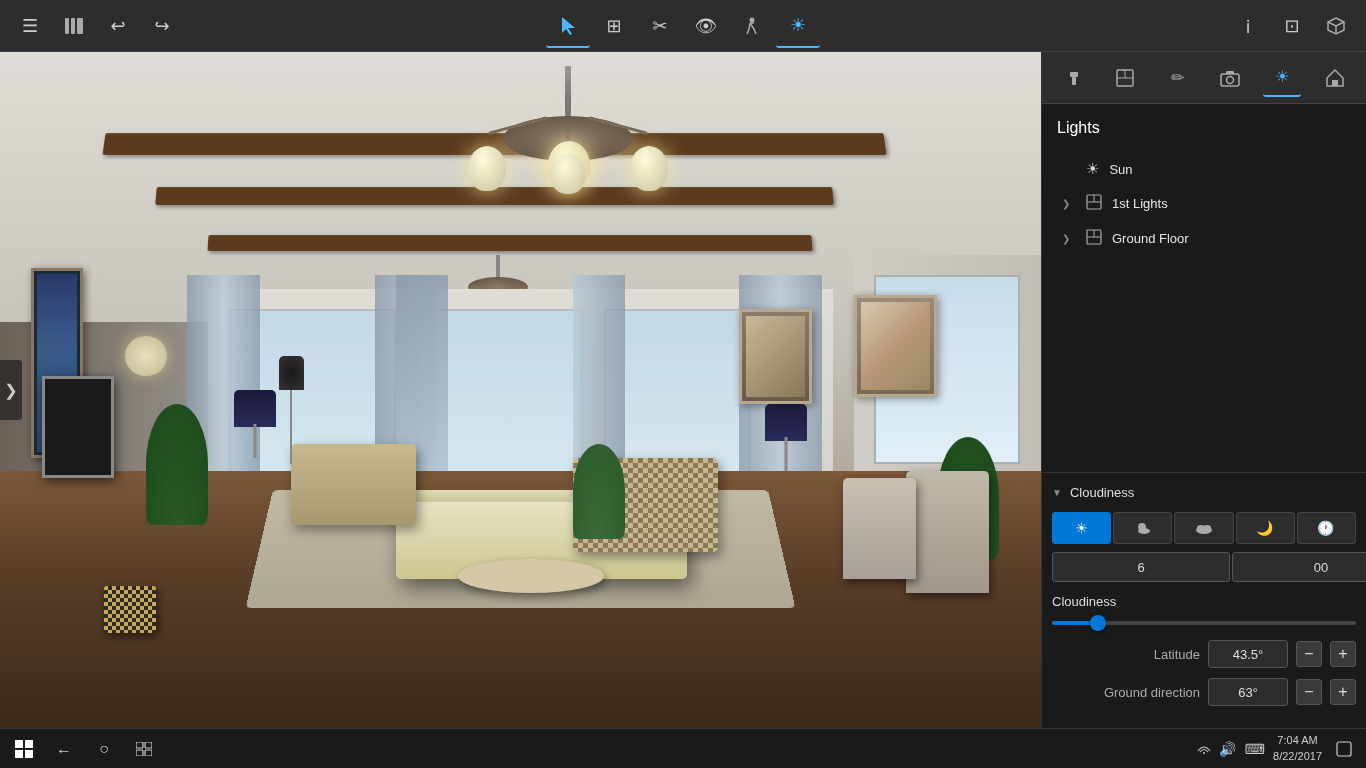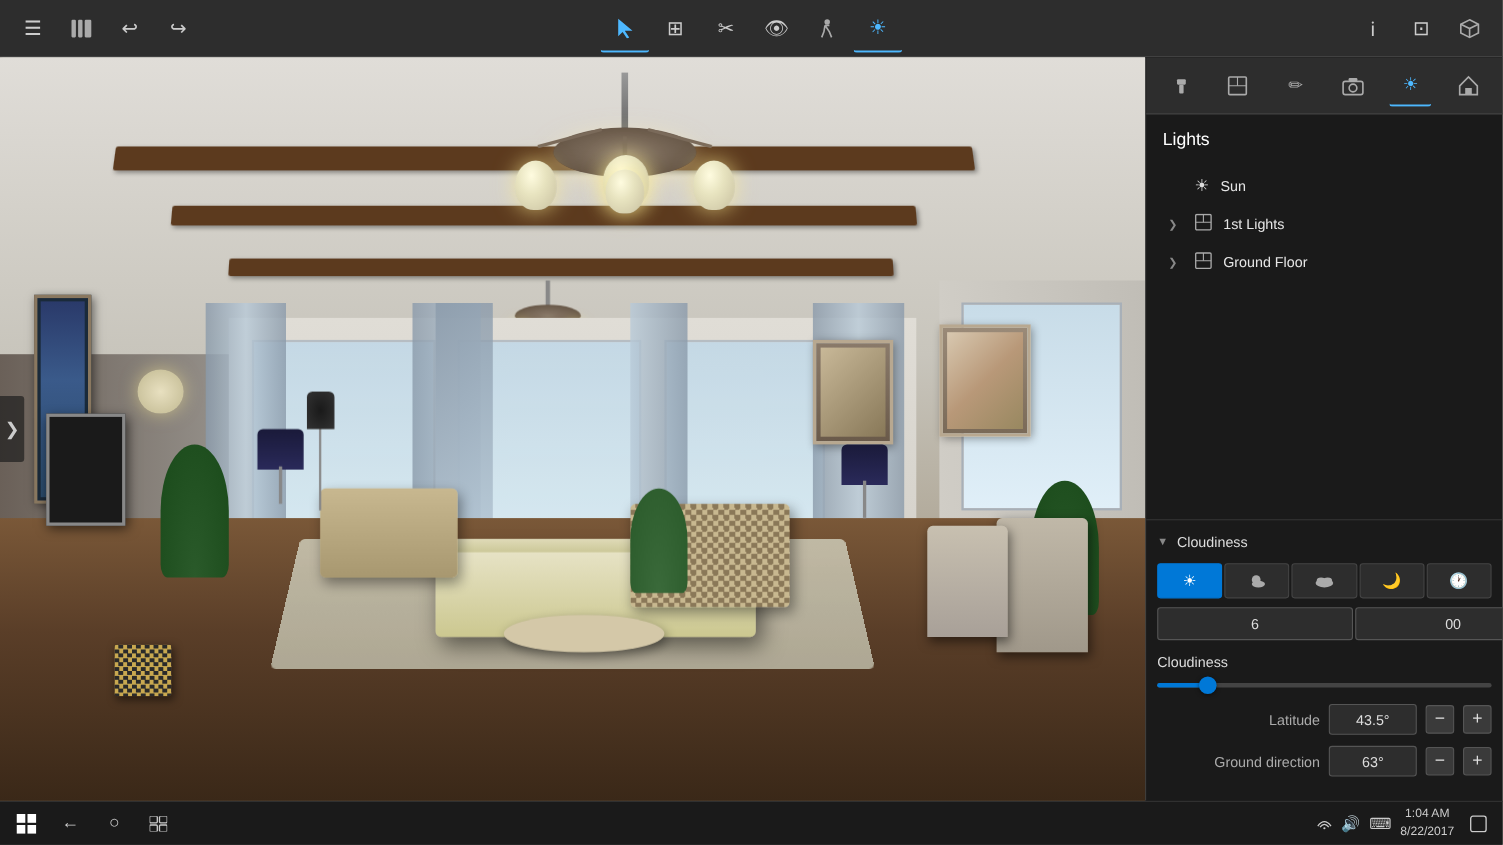--- a/index.html
+++ b/index.html
@@ -648,21 +648,21 @@
       <svg width="14" height="12" viewBox="0 0 14 12" fill="none">
         <path d="M1 9 Q7 1 13 9" stroke="#ccc" stroke-width="1.2" fill="none"></path>
         <path d="M3 10 Q7 5 11 10" stroke="#ccc" stroke-width="1.2" fill="none"></path>
         <circle cx="7" cy="11" r="1" fill="#ccc"></circle>
       </svg>
     </span>
     <span class="taskbar-sys-icon">🔊</span>
     <span class="taskbar-sys-icon">⌨</span>
   </div>
   <div class="taskbar-time">
-    <div>1:04 AM</div>
+    <div>7:04 AM</div>
     <div>8/22/2017</div>
   </div>
   <div class="taskbar-notify">
     <svg width="16" height="16" viewBox="0 0 16 16" fill="none">
       <rect x="1" y="1" width="14" height="14" rx="2" stroke="#ccc" stroke-width="1.2" fill="none"></rect>
     </svg>
   </div>
 </div>
 
 </body></html>

